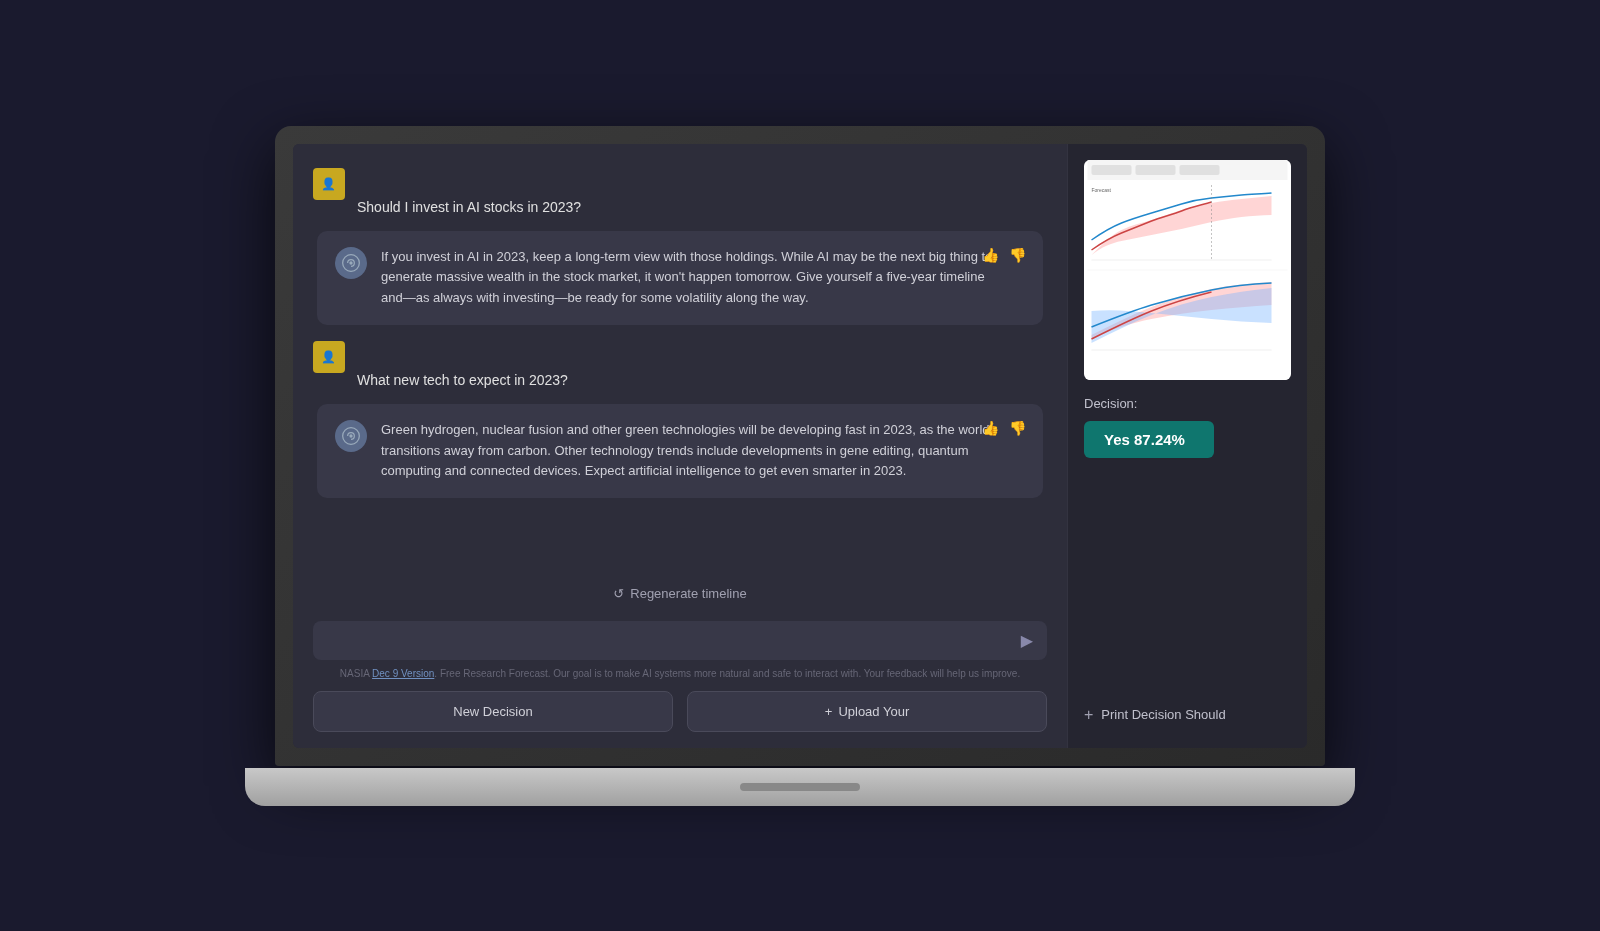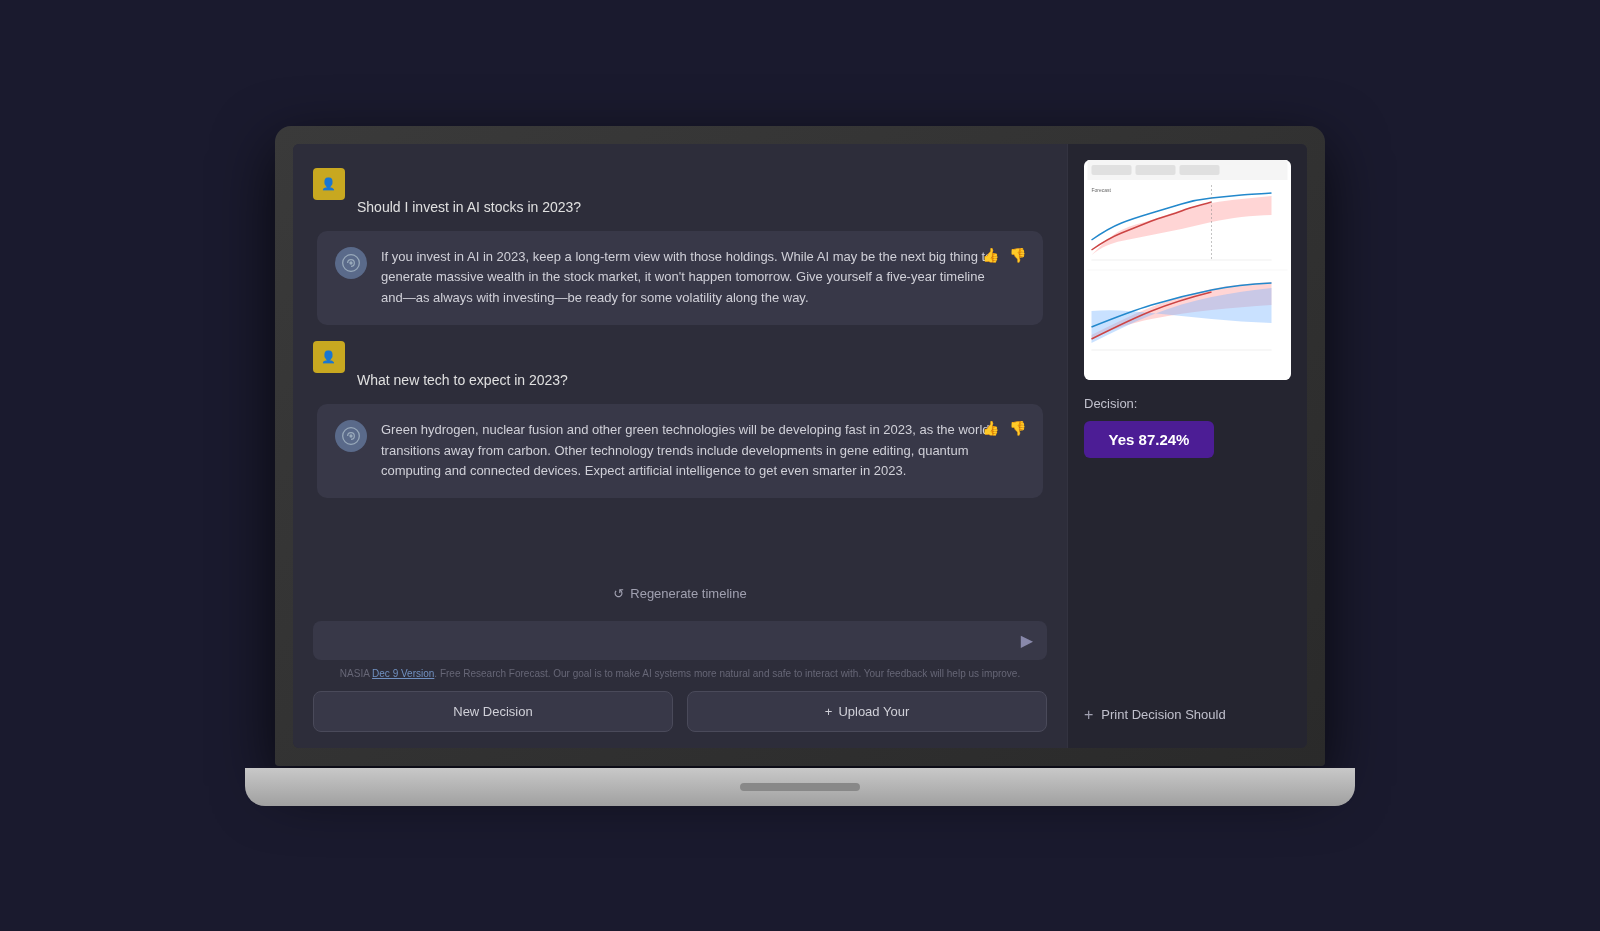--- a/index.html
+++ b/index.html
@@ -261,28 +261,27 @@
     }
 
     .decision-label {
       color: #c0c0cc;
       font-size: 13px;
       margin-bottom: 10px;
       font-weight: 500;
     }
 
     .decision-badge {
-      background: #4c1d95;
+      background: #0f766e;
       color: white;
       border-radius: 6px;
       padding: 10px 20px;
       font-size: 15px;
       font-weight: 700;
       display: inline-block;
-      text-align: center;
       width: 130px;
     }
 
     .print-report-btn {
       display: flex;
       align-items: center;
       gap: 8px;
       background: none;
       border: none;
       color: #c0c0cc;

